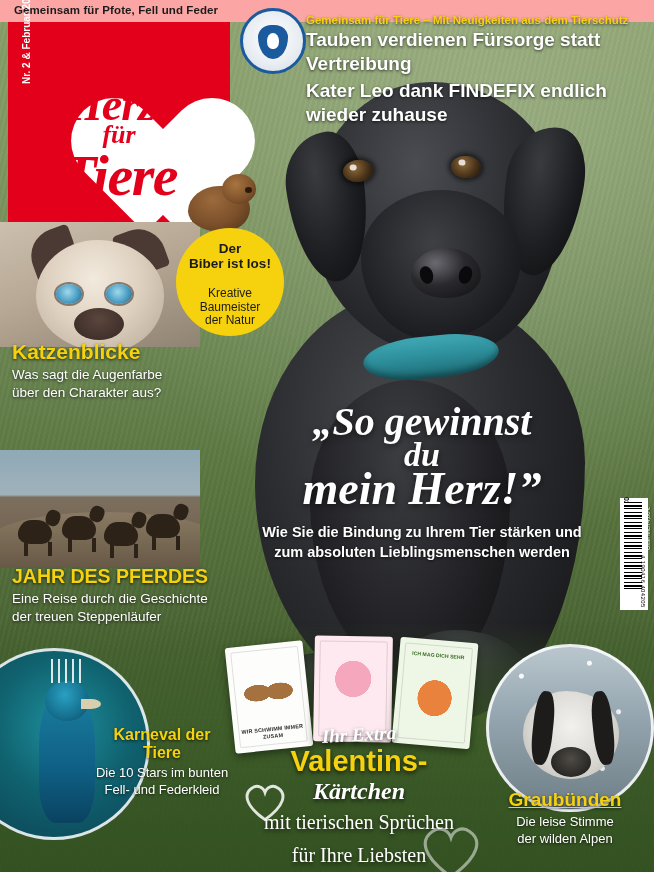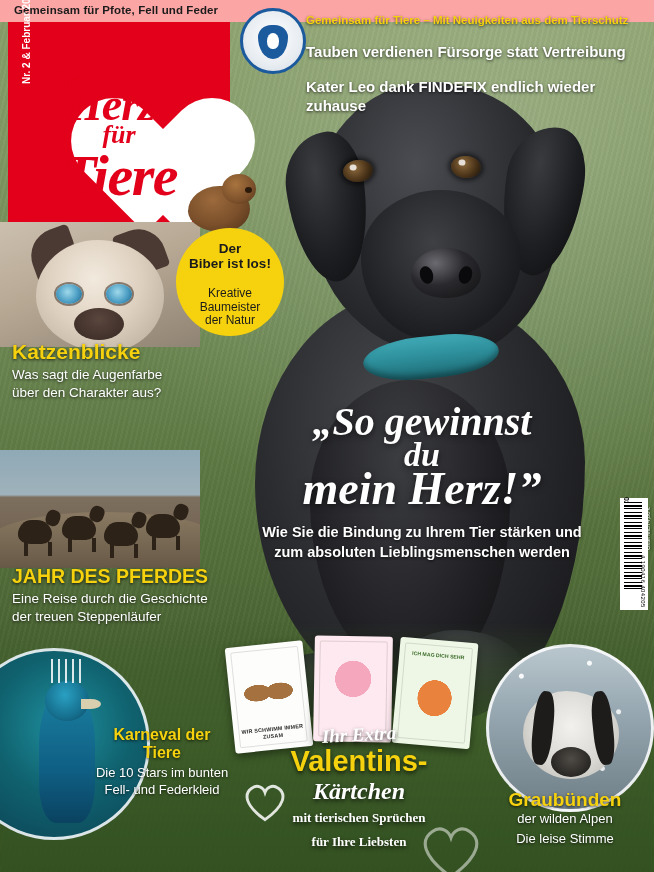--- a/index.html
+++ b/index.html
@@ -189,24 +189,24 @@
     text-shadow: 0 1px 3px rgba(0,0,0,.7);
   }
   .top-teasers .line1 {
     color: #f6d20e;
     font-size: 11.5px;
     font-weight: bold;
     margin-top: 8px;
   }
   .top-teasers .line2,
   .top-teasers .line3 {
-    font-size: 15px;
+    font-size: 19px;
     font-weight: bold;
     line-height: 1.28;
-    margin-top: 16px;
+    margin-top: 2px;
   }
 
   
   .seal {
     position: absolute;
     left: 240px; top: 8px;
     width: 66px; height: 66px;
     border-radius: 50%;
     background: radial-gradient(circle at 50% 45%, #ffffff 0%, #e8edf2 60%, #cfd8e0 100%);
     border: 3px solid #1c5a9e;
@@ -595,23 +595,23 @@
   .valentins .v3 {
     font-size: 24px;
     font-family: "Liberation Serif", serif;
     font-style: italic;
     font-weight: bold;
     color: #fff;
     margin-top: 1px;
   }
   .valentins .v4 {
     margin-top: 5px;
-    font-size: 13px;
+    font-size: 20px;
     font-family: "Liberation Serif", serif;
-    font-weight: bold;
+    font-weight: normal;
     line-height: 1.25;
   }
   .heart-outline {
     position: absolute;
     left: 6px; top: 56px;
     width: 46px; height: 42px;
     opacity: .85;
   }
   .heart-outline2 {
     position: absolute;
@@ -671,20 +671,21 @@
     width: 170px;
     text-align: center;
     color: #fff;
     text-shadow: 0 1px 3px rgba(0,0,0,.75);
   }
   .graub .hl {
     font-size: 19px;
     font-weight: bold;
     color: #f6d20e;
     line-height: 1.1;
+    text-decoration: underline;
   }
   .graub .sub {
     margin-top: 3px;
     font-size: 13px;
     line-height: 1.3;
   }
 
   
   .coverline {
     position: absolute;
@@ -921,22 +922,22 @@
   <div class="badger">
     <div class="snow"></div>
     <div class="bhead"></div>
     <div class="stripe l"></div>
     <div class="stripe r"></div>
     <div class="snout"></div>
   </div>
 
   <div class="graub">
     <div class="hl">Graubünden</div>
+    <div class="sub">Die leise Stimme</div>
     <div class="sub" style="margin-top:0">der wilden Alpen</div>
-    <div class="sub">Die leise Stimme</div>
   </div>
 
   <div class="prices">
     <div>Deutschland 4,20 €</div>
     <div>Österreich 4,60 €</div>
     <div>Schweiz 7,90 sFr</div>
 
   </div>
 
   <div class="barcode">

